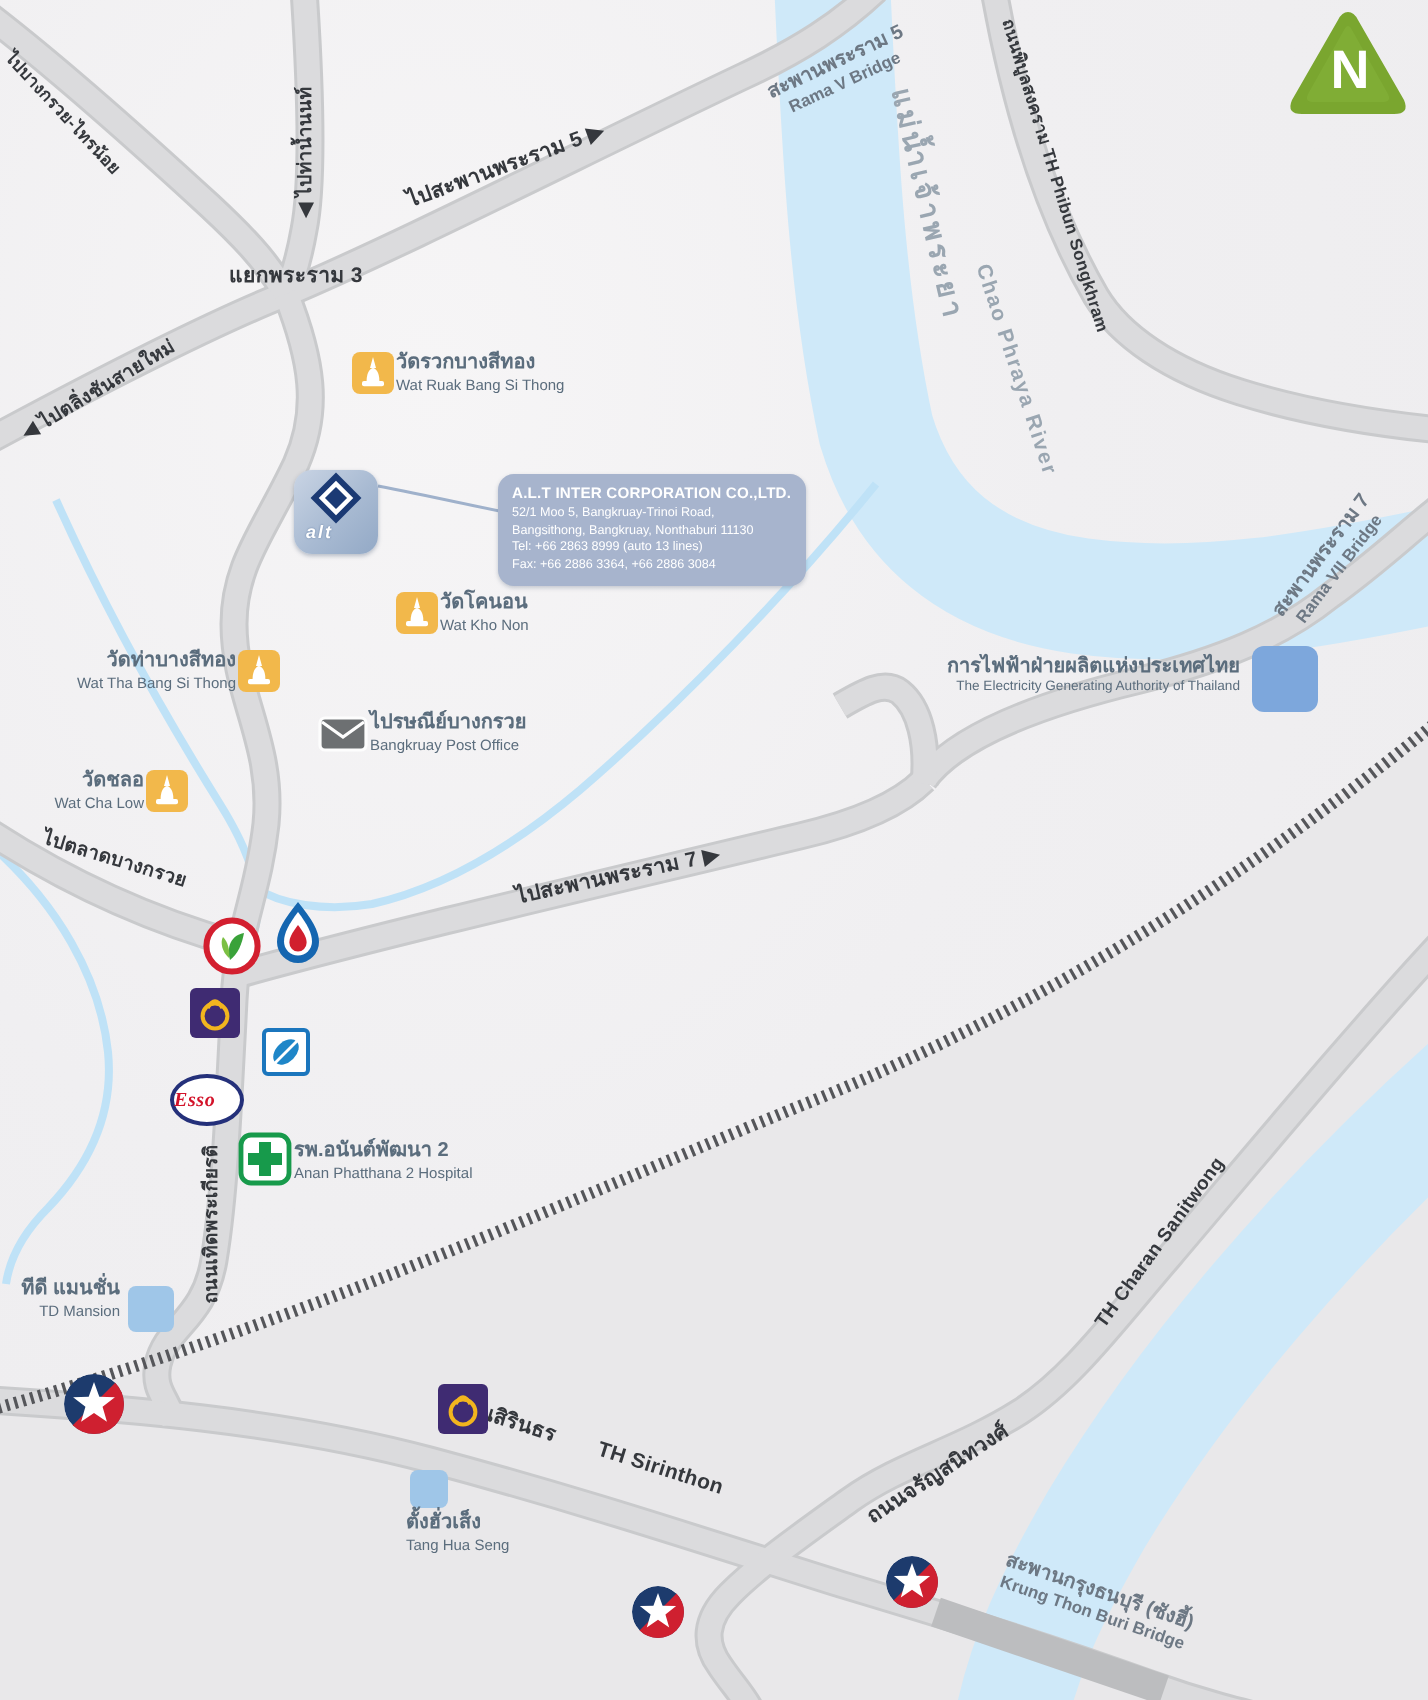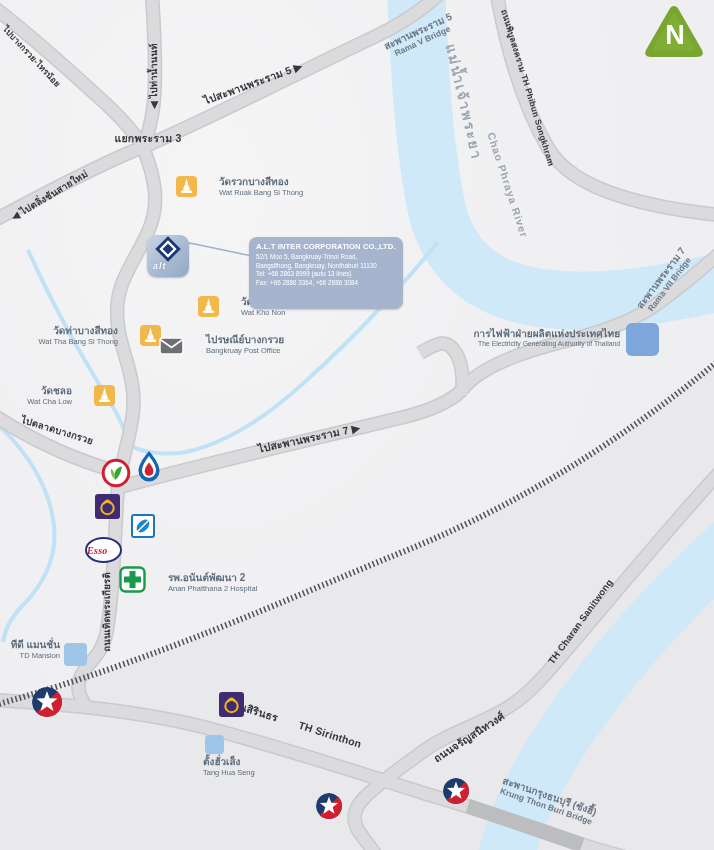--- a/index.html
+++ b/index.html
@@ -10,35 +10,35 @@
   .casing{stroke:#c9cacc;stroke-width:14.5;fill:none;stroke-linejoin:round;}
   .roadfill{stroke:#dbdbdd;stroke-width:11.5;fill:none;stroke-linejoin:round;}
   .lbl{position:absolute;transform:translate(-50%,-50%) rotate(var(--r,0deg));
        white-space:nowrap;line-height:1.15;}
   .road-lbl{font-weight:bold;color:#35383d;font-size:10.5px;letter-spacing:.2px;}
   .small{font-size:8.5px;}
   .mid{font-size:9.5px;}
   .bridge-lbl{font-weight:bold;color:#6d7884;text-align:center;font-size:10px;}
   .bridge-lbl .en{font-size:8.5px;display:block;}
   .river-lbl{font-weight:bold;color:#9aa6b1;}
-  .place{position:absolute;display:flex;gap:22px;align-items:flex-end;}
+  .place{position:absolute;display:flex;gap:1px;align-items:center;}
   .ptxt{line-height:1.2;white-space:nowrap;}
   .ptxt .th{font-size:10px;color:#5b6d7d;font-weight:bold;display:block;}
   .ptxt .en{font-size:7.5px;color:#5b6d7d;font-weight:normal;display:block;}
   .r-align{text-align:right;}
   .icon{display:block;flex:0 0 auto;}
   .bluesq{position:absolute;background:#9fc6e8;border-radius:4px;}
   .egatsq{position:absolute;background:#7da7dc;border-radius:6px;}
   .alt-tile{position:absolute;left:147px;top:221px;width:42px;height:42px;border-radius:9px;
             background:linear-gradient(135deg,#c9d4e4 0%,#a8bad2 55%,#93a9c6 100%);
             box-shadow:0 1px 2px rgba(60,80,110,.35);margin-top:14px;}
   .alt-word{position:absolute;left:6px;top:26px;font-size:9px;font-style:italic;font-weight:bold;
             color:#ffffff;letter-spacing:1px;text-shadow:0 0 1px #5d78a0;}
   .infobox{position:absolute;left:249px;top:237px;width:140px;background:#a7b4cd;border-radius:8px;
-           padding:5px 7px 22px 7px;color:#ffffff;box-shadow:0 1px 2px rgba(80,95,120,.3);}
+           padding:5px 7px 6px 7px;color:#ffffff;box-shadow:0 1px 2px rgba(80,95,120,.3);}
   .infobox .title{font-size:7.6px;font-weight:bold;letter-spacing:.1px;display:block;margin-bottom:2px;}
   .infobox .line{font-size:6.3px;display:block;line-height:1.35;}
   .compass{position:absolute;left:640px;top:3px;width:68px;height:58px;}
   .compass-n{position:absolute;left:657px;top:20px;width:36px;text-align:center;
              font-size:27px;font-weight:bold;color:#ffffff;}
   .esso{position:absolute;left:85px;top:537px;width:33px;height:22px;background:#ffffff;
         border:2.5px solid #24307a;border-radius:50%;display:flex;align-items:center;justify-content:flex-start;}
   .esso span{font-family:"Liberation Serif",serif;font-style:italic;font-weight:bold;
              font-size:10px;color:#d3132a;letter-spacing:.3px;}
 </style>
@@ -168,21 +168,21 @@
       <span class="en">Wat Cha Low</span>
     </div>
     <svg class="icon" width="21" height="21">
       <rect width="21" height="21" rx="4" fill="#f2b84b"></rect>
       <path d="M10.5,2.5 L12,8 L9,8 Z" fill="#fff"></path>
       <path d="M7.3,14.5 C7.3,9.8 9.4,8 10.5,8 C11.6,8 13.7,9.8 13.7,14.5 Z" fill="#fff"></path>
       <rect x="5" y="14.5" width="11" height="2.6" rx="1" fill="#fff"></rect>
     </svg>
   </div>
 
-  <div class="place" style="left:159px;top:334px">
+  <div class="place" style="left:159px;top:356px">
     <svg class="icon" width="25" height="18">
       <rect x="1" y="1" width="23" height="16" rx="2.5" fill="#6d7072" stroke="#fdfdfd" stroke-width="1.6"></rect>
       <path d="M2,3 L12.5,10.5 L23,3" fill="none" stroke="#fdfdfd" stroke-width="1.6"></path>
     </svg>
     <div class="ptxt">
       <span class="th">ไปรษณีย์บางกรวย</span>
       <span class="en">Bangkruay Post Office</span>
     </div>
   </div>
 

